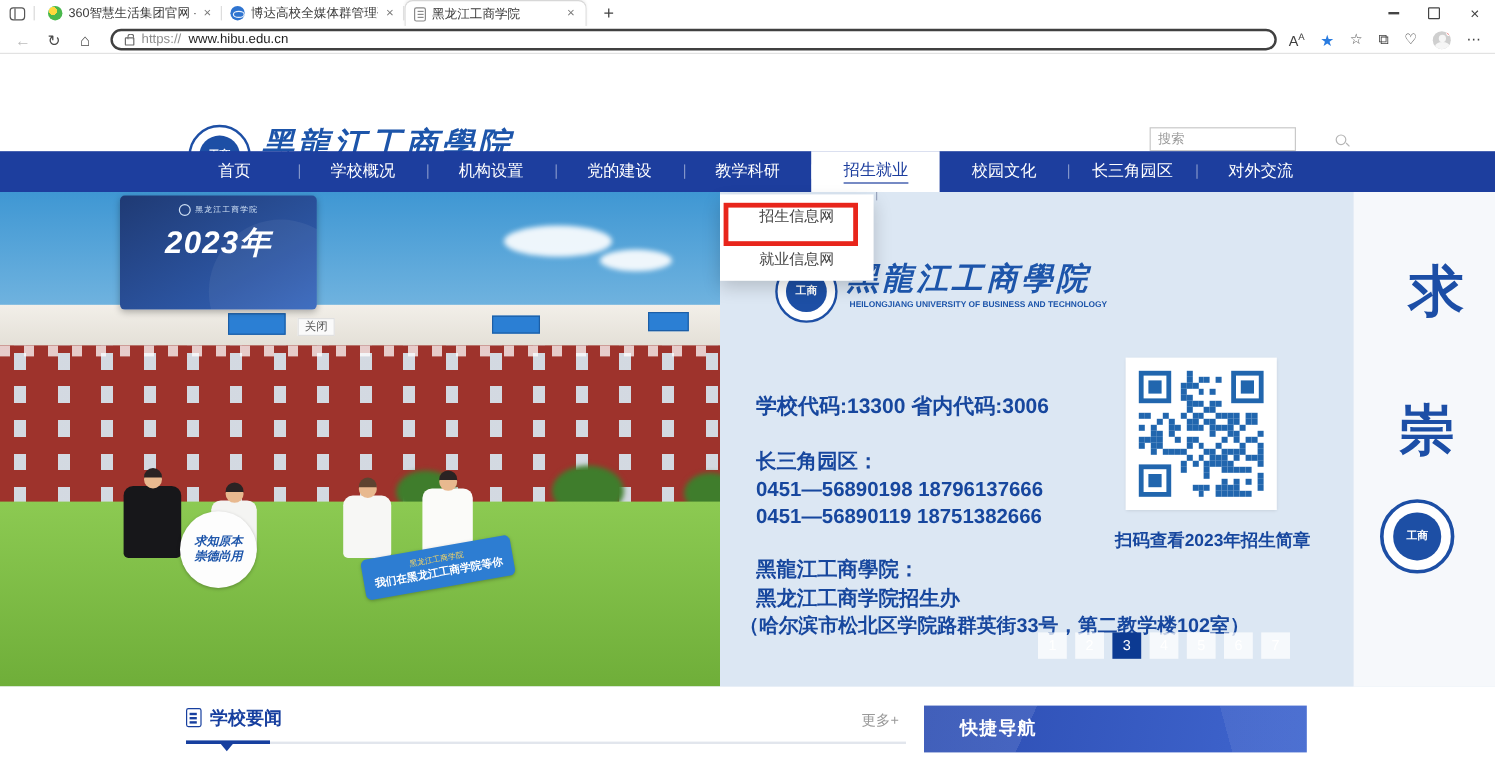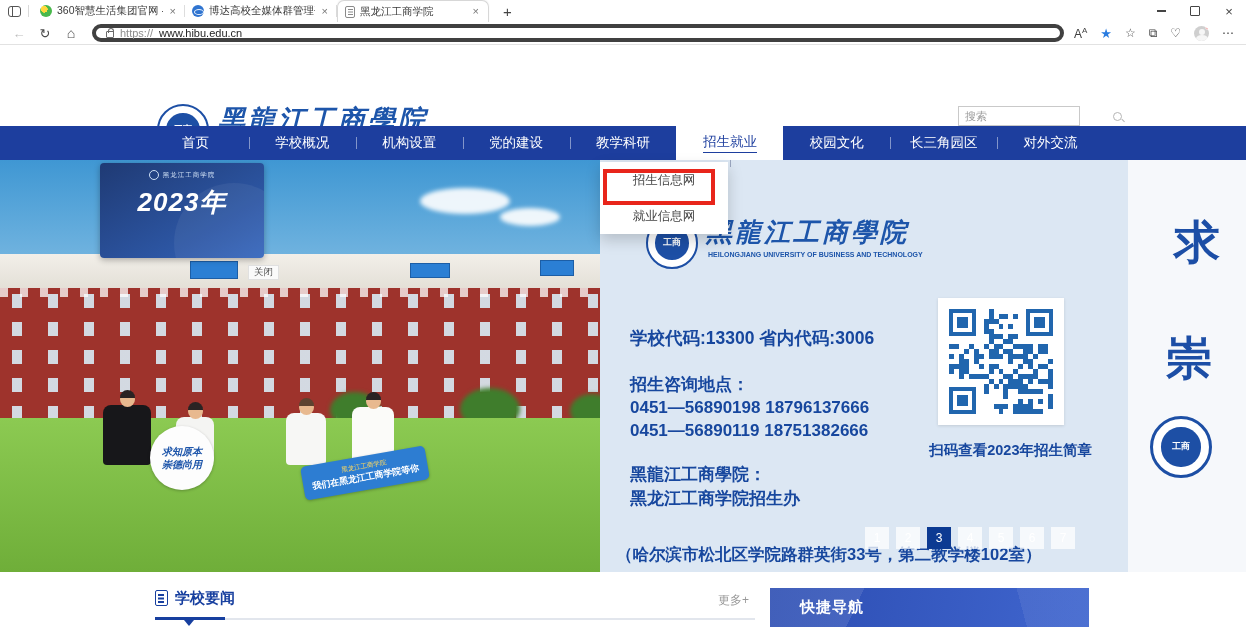--- a/index.html
+++ b/index.html
@@ -25,21 +25,21 @@
   .ts-spacer { flex:1; }
   .wc { width:34px; height:22px; display:flex; align-items:center; justify-content:center; color:#444; cursor:pointer; }
   .wc-min::before { content:""; width:9px; height:1.2px; background:#444; }
   .wc-rst::before { content:""; width:8px; height:8px; border:1.2px solid #444; border-radius:1px; }
   .wc-cls { font-size:13px; }
 
   .toolbar { position:absolute; left:0; top:22px; width:1246px; height:23px; background:#fff; border-bottom:1px solid #e2e2e2; display:flex; align-items:center; padding:0 8px; gap:4px; }
   .tb-btn { width:22px; height:20px; display:flex; align-items:center; justify-content:center; font-size:13px; color:#4a4a4a; cursor:pointer; }
   .tb-back { color:#bdbdbd; }
   .tb-home { font-size:14px; }
-  .urlbox { flex:1; height:18px; margin:0 6px; border:4px solid #404040; border-radius:10px; background:#fff; display:flex; align-items:center; padding:0 10px; gap:6px; }
+  .urlbox { flex:1; height:18px; margin:0 6px; border:2px solid #404040; border-radius:10px; background:#fff; display:flex; align-items:center; padding:0 10px; gap:6px; }
   .lock { width:8px; height:7px; border:1.1px solid #6a6a6a; border-radius:1px; position:relative; margin-top:3px; flex:none; }
   .lock::before { content:""; position:absolute; left:1px; top:-4px; width:4px; height:4px; border:1.1px solid #6a6a6a; border-bottom:none; border-radius:3px 3px 0 0; }
   .url-scheme { font-size:11px; color:#8d8d8d; }
   .url-host { font-size:11px; color:#1f1f1f; }
   .tb-right { display:flex; align-items:center; gap:13px; margin-right:4px; }
   .tb-ic { font-size:12px; color:#3f3f3f; cursor:pointer; position:relative; }
   .ic-star { color:#2a7ce0; font-size:13px; }
   .ic-staro { color:#555; }
   .avatar { width:15px; height:15px; border-radius:50%; background:#cfcfcf; position:relative; overflow:hidden; }
   .avatar::before { content:""; position:absolute; left:4.5px; top:3px; width:6px; height:6px; border-radius:50%; background:#f6f6f6; }
@@ -303,21 +303,21 @@
     </div>
 
     <div class="info">
       <div class="seal ip-seal">
           <span class="inner">工商</span>
         </div>
       <div class="ip-cn">黑龍江工商學院</div>
       <div class="ip-en">HEILONGJIANG UNIVERSITY OF BUSINESS AND TECHNOLOGY</div>
 
       <div class="ip-text" style="top:166px;font-size:17.5px;">学校代码:13300  省内代码:3006</div>
-      <div class="ip-text" style="top:213px;">招生咨询地点：</div>
+      <div class="ip-text" style="top:213px;">长三角园区：</div>
       <div class="ip-text" style="top:238px;">0451—56890198  18796137666</div>
       <div class="ip-text" style="top:261px;">0451—56890119  18751382666</div>
 
       <div class="qr-box">
         <div class="qr">
           <span class="fd" style="left:0;top:0;"></span>
           <span class="fd" style="right:0;top:0;"></span>
           <span class="fd" style="left:0;bottom:0;"></span>
         <i style="left:38.095238095238095%;top:0%;width:4.761904761904762%;height:4.761904761904762%"></i>
             <i style="left:38.095238095238095%;top:4.761904761904762%;width:4.761904761904762%;height:4.761904761904762%"></i>
@@ -456,21 +456,21 @@
             <i style="left:71.42857142857143%;top:95.23809523809524%;width:4.761904761904762%;height:4.761904761904762%"></i>
             <i style="left:76.19047619047619%;top:95.23809523809524%;width:4.761904761904762%;height:4.761904761904762%"></i>
             <i style="left:80.95238095238095%;top:95.23809523809524%;width:4.761904761904762%;height:4.761904761904762%"></i>
             <i style="left:85.71428571428571%;top:95.23809523809524%;width:4.761904761904762%;height:4.761904761904762%"></i>
           </div>
       </div>
       <div class="qr-caption">扫码查看2023年招生简章</div>
 
       <div class="ip-text" style="top:303px;">黑龍江工商學院：</div>
       <div class="ip-text" style="top:327px;">黑龙江工商学院招生办</div>
-      <div class="ip-text" style="left:16px;top:351px;font-size:16.5px;margin-top:33px;">（哈尔滨市松北区学院路群英街33号，第二教学楼102室）</div>
+      <div class="ip-text" style="left:16px;top:351px;font-size:16.5px;">（哈尔滨市松北区学院路群英街33号，第二教学楼102室）</div>
 
       <div class="pager">
         <div class="pg">1</div>
         <div class="pg">2</div>
         <div class="pg active">3</div>
         <div class="pg">4</div>
         <div class="pg">5</div>
         <div class="pg">6</div>
         <div class="pg">7</div>
       </div>

